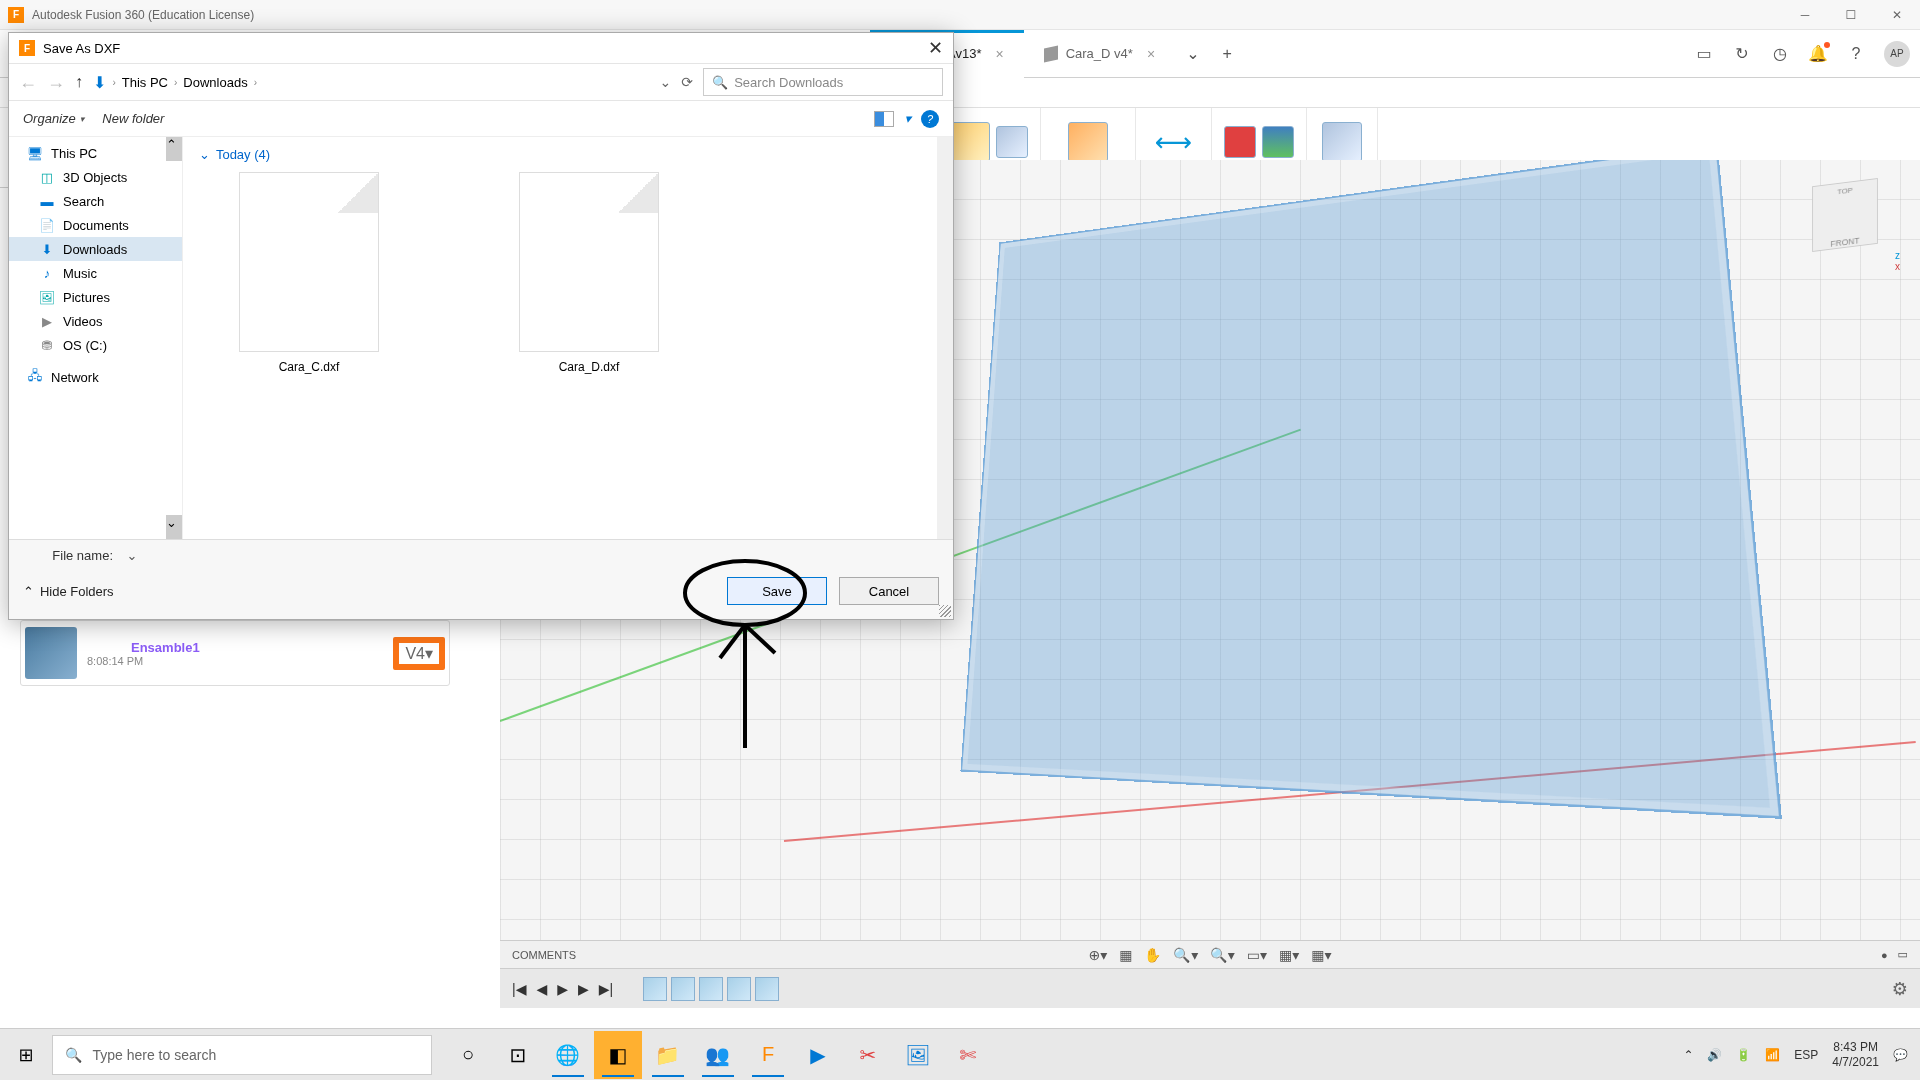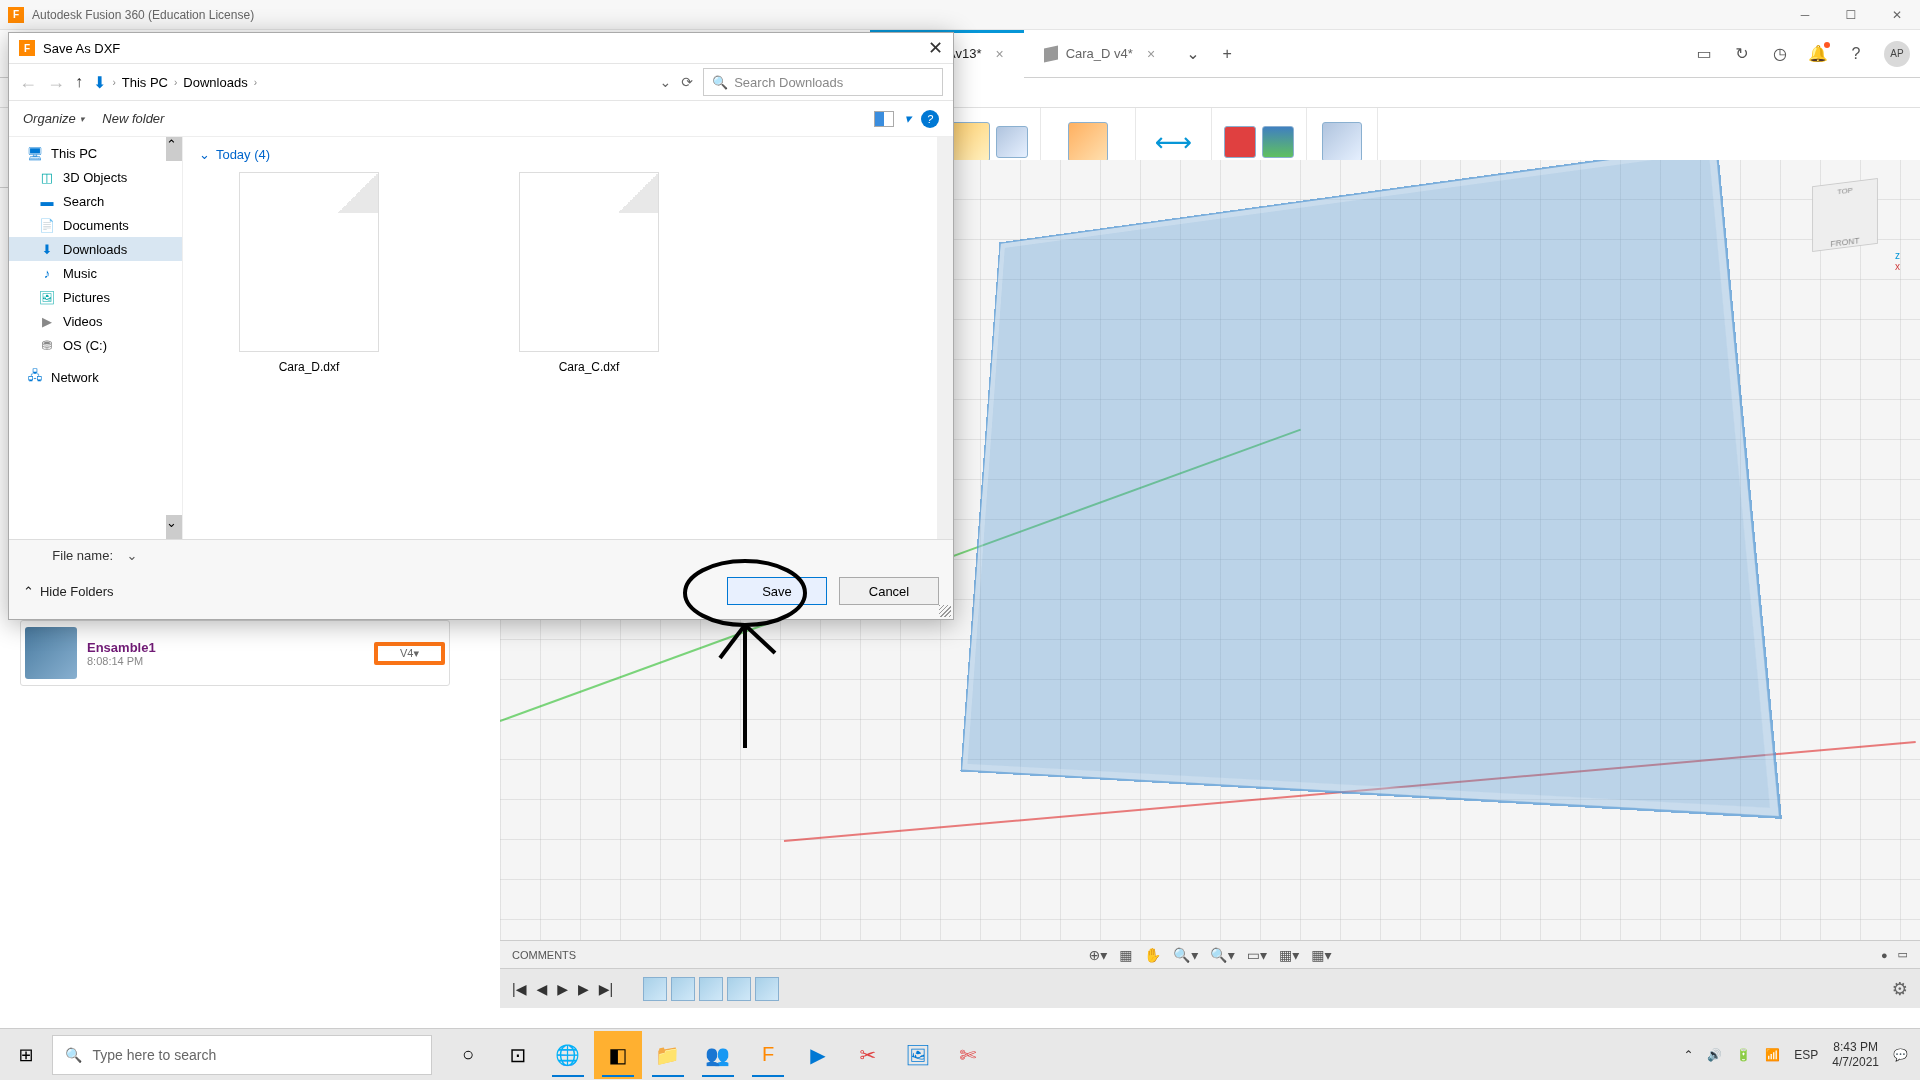--- a/index.html
+++ b/index.html
@@ -36,23 +36,23 @@
 .ribgroup .iconbox { width: 32px; height: 32px; background: linear-gradient(135deg, #b0c4de, #e6f0ff); border: 1px solid #8ab0d0; border-radius: 3px; }
 .ribgroup .iconbox.big { width: 40px; height: 40px; }
 .ribgroup .movecross { font-size: 28px; color: #333; }
 .ribgroup .label { font-size: 10px; color: #555; display: flex; align-items: center; gap: 3px; }
 .ribgroup .label::after { content: "▾"; font-size: 8px; }
 
 
 .browserpanel { position: absolute; left: 20px; top: 620px; width: 430px; font-size: 13px; }
 .browserpanel .item { display: flex; align-items: center; gap: 10px; padding: 6px 4px; background: #fff; border: 1px solid #ddd; border-radius: 3px; }
 .browserpanel .thumb { width: 52px; height: 52px; background: linear-gradient(135deg, #4a7ba0, #88b0d0); border-radius: 3px; }
-.browserpanel .name { font-weight: 600; color: #701a75; }
+.browserpanel .name { font-weight: 600; color: #8b5cf6; margin-left: 44px; }
 .browserpanel .time { font-size: 11px; color: #888; }
-.browserpanel .ver { margin-left: auto; font-size: 11px; color: #666; border: 4px solid #f97316; padding: 1px 22px; border-radius: 2px; }
+.browserpanel .ver { margin-left: auto; font-size: 16px; color: #666; border: 6px solid #f97316; padding: 1px 6px; border-radius: 2px; }
 
 
 .viewport { position: absolute; left: 500px; top: 160px; right: 0; bottom: 120px;
 background:
   repeating-linear-gradient(0deg, rgba(180,180,180,0.3) 0 1px, transparent 1px 40px),
   repeating-linear-gradient(90deg, rgba(180,180,180,0.3) 0 1px, transparent 1px 40px),
   #f5f5f5;
   overflow: hidden;
 }
 .viewport .axis-green { position: absolute; left: 0; top: 70%; width: 60%; height: 2px; background: rgba(0,180,0,0.5); transform: rotate(-20deg); transform-origin: left; }
@@ -366,25 +366,25 @@
       <div class="scroll-handle bot">⌄</div>
     </div>
     <div class="dlg-files">
       <div class="group">
           <span>⌄</span>
           <span>Today (4)</span>
         </div>
       <div class="grid">
         <div class="file">
           <div class="fileicon"></div>
-          <span>Cara_D.dxf</span>
+          <span>Cara_C.dxf</span>
         </div>
         <div class="file">
           <div class="fileicon"></div>
-          <span>Cara_C.dxf</span>
+          <span>Cara_D.dxf</span>
         </div>
       </div>
       <div class="scrollbar"></div>
     </div>
   </div>
   <div class="dlg-bottom">
     <div class="dlg-row">
       <div class="lbl">File name:</div>
       <div class="fieldchev">⌄</div>
     </div>

